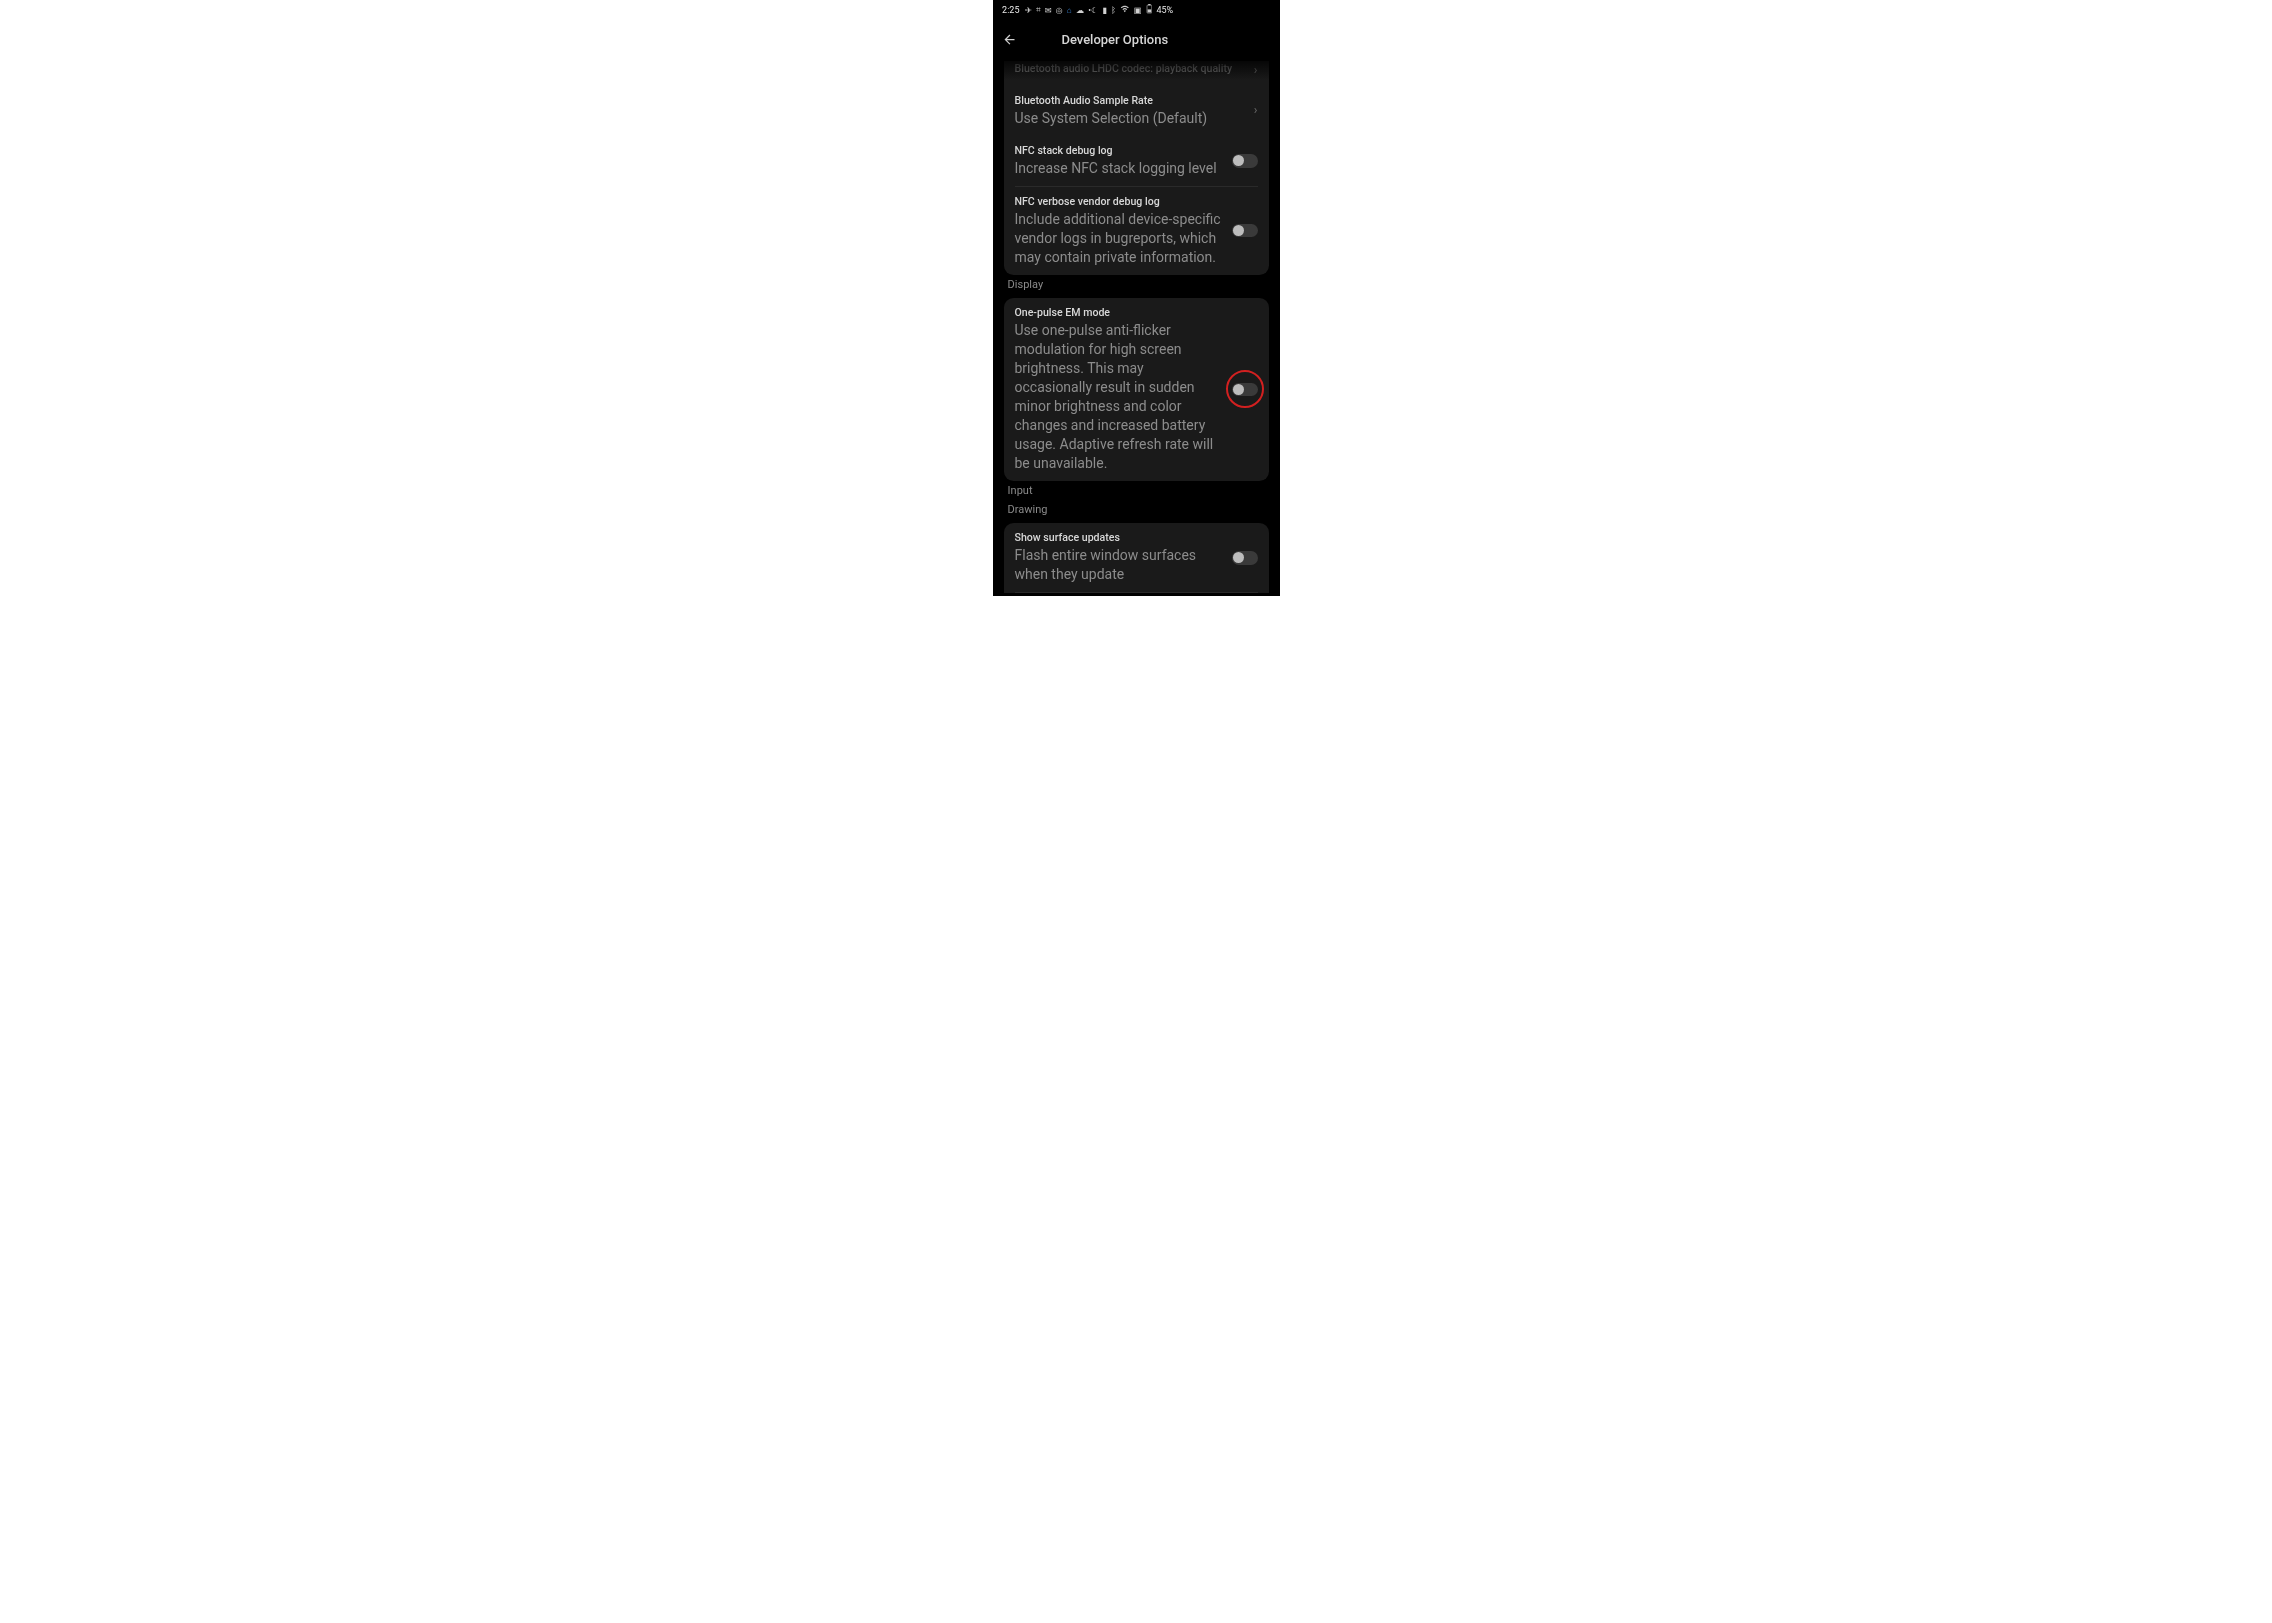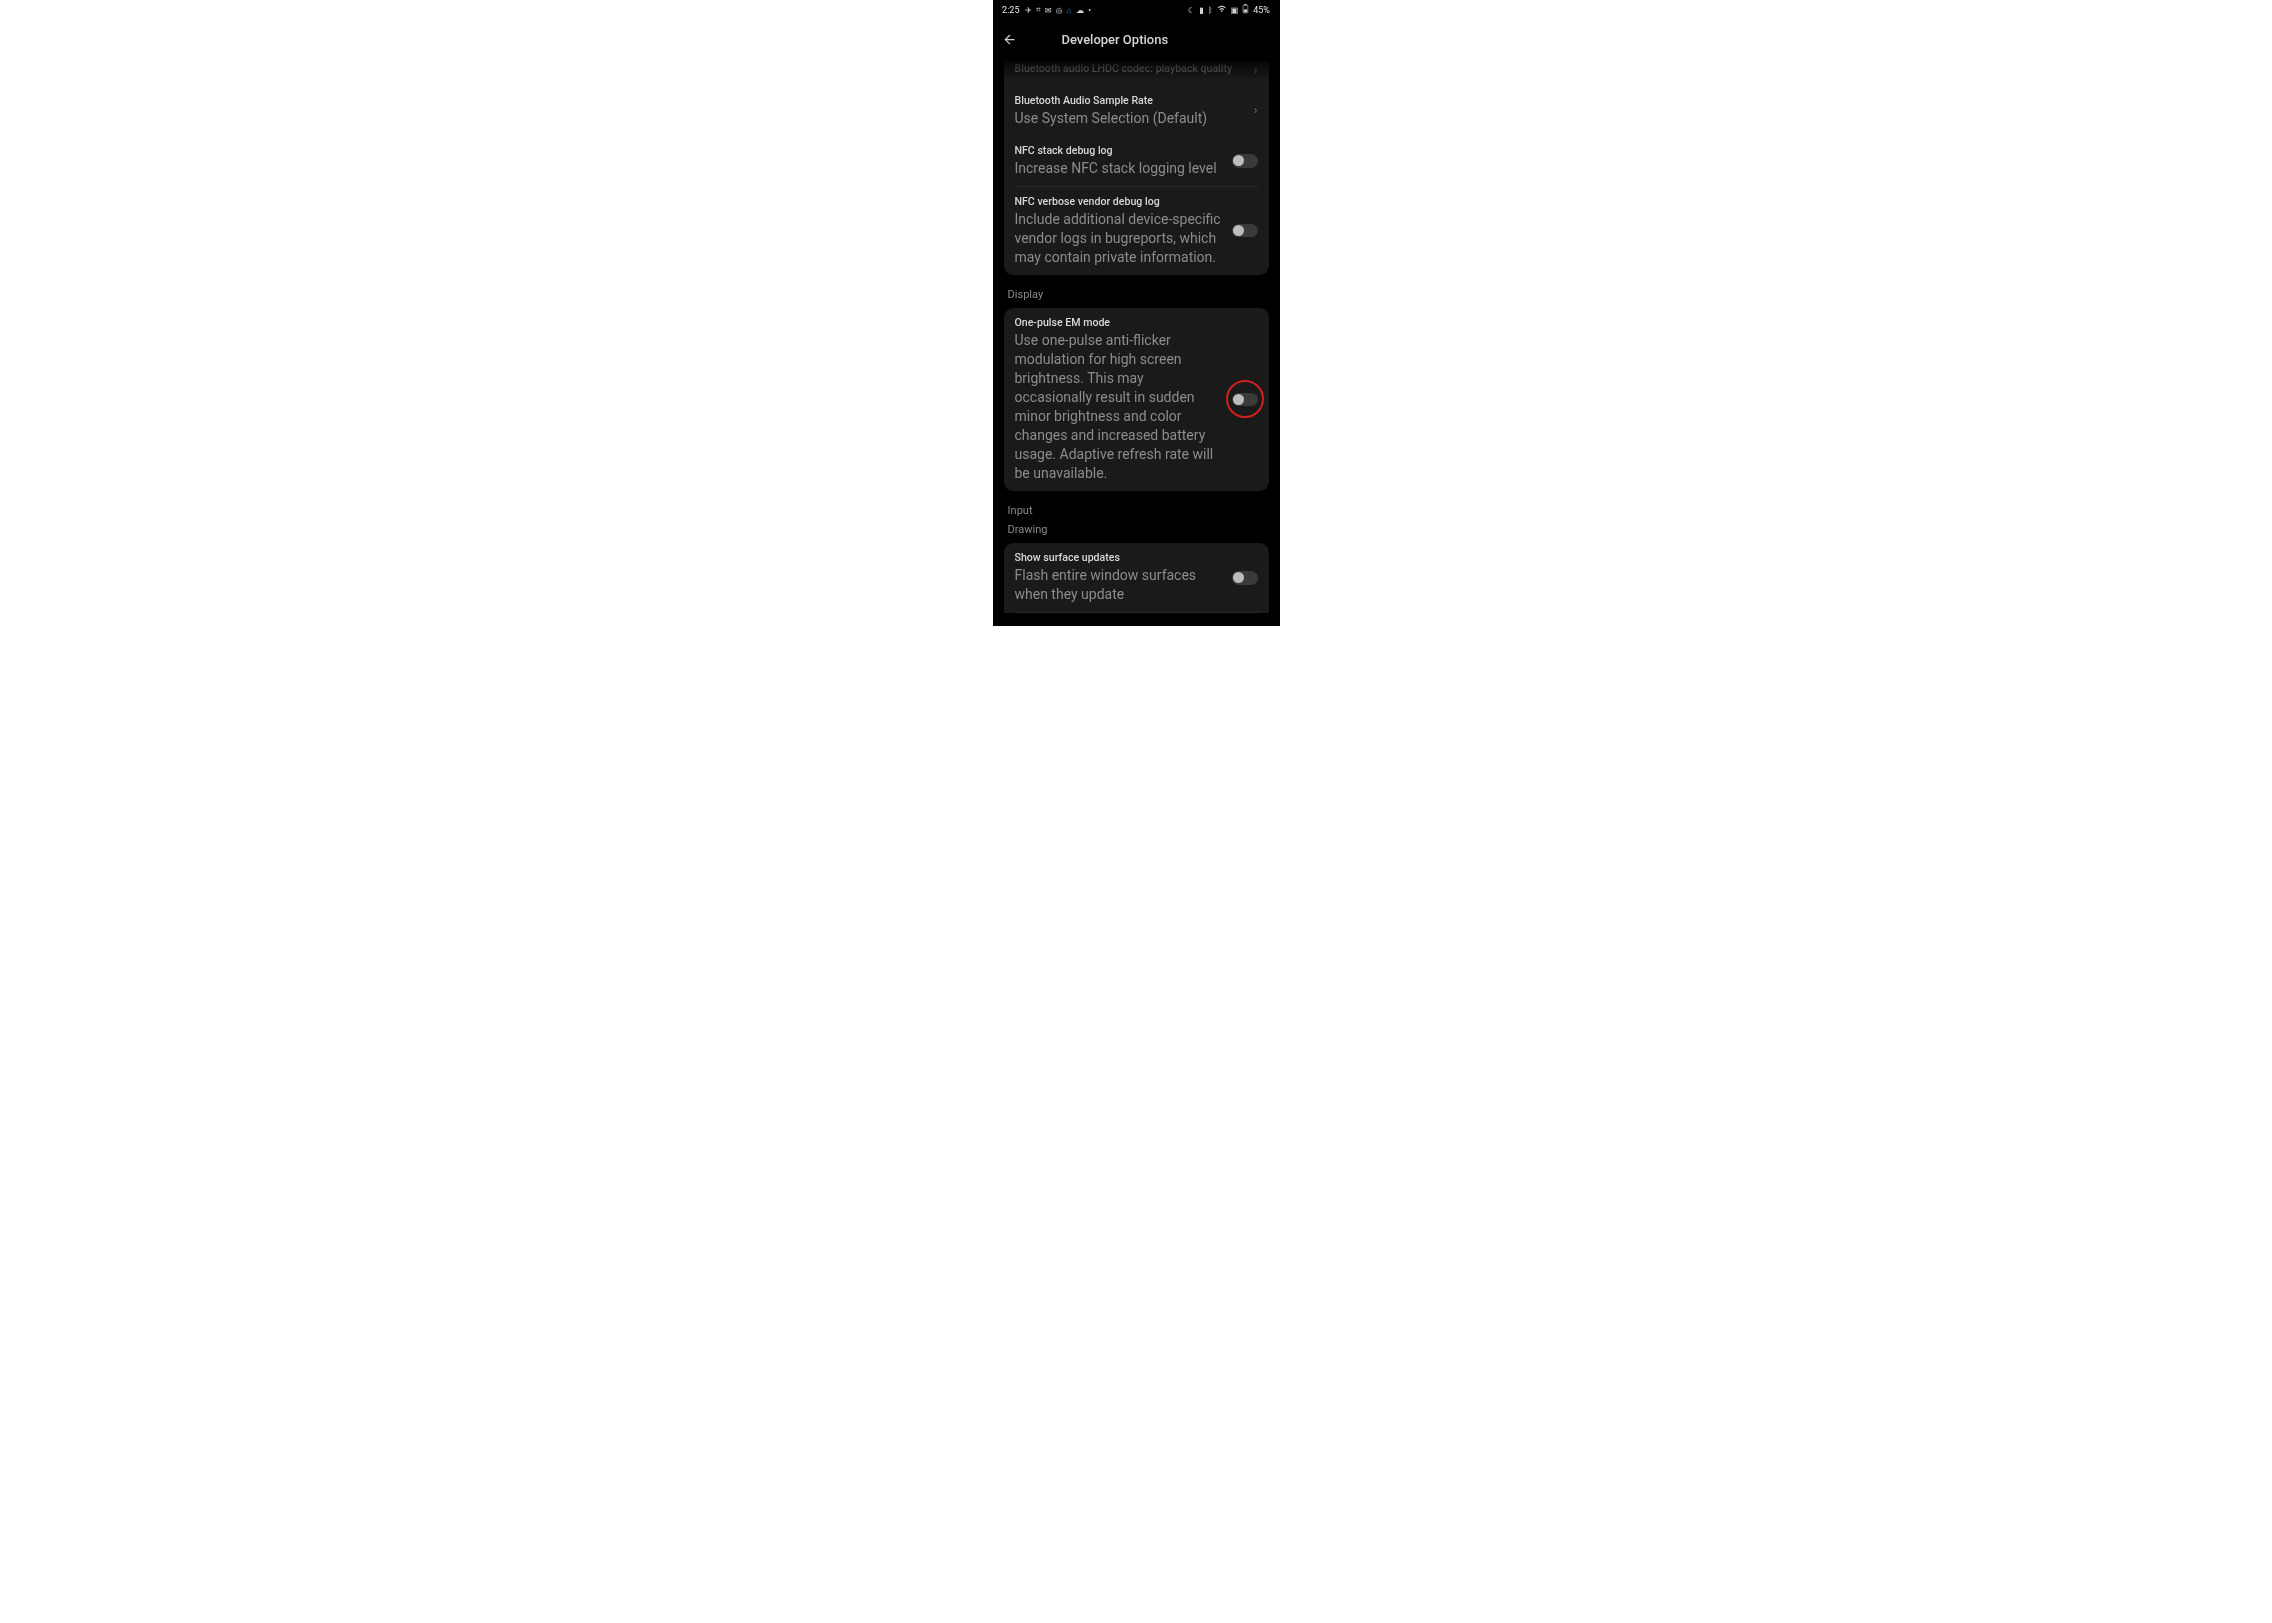--- a/index.html
+++ b/index.html
@@ -13,21 +13,21 @@
   }
   .phone-frame {
     width: 287px;
     background: #000000;
     color: #d0d0d0;
     margin-top: 0;
     position: relative;
   }
   .status-bar {
     display: flex;
-    justify-content: space-between;
+    justify-content: flex-start;
     align-items: center;
     padding: 4.1px 9.6px 2.7px 9.6px;
     font-size: 9px;
     color: #e8e8e8;
   }
   .status-left {
     display: flex;
     align-items: center;
     gap: 5.5px;
   }
@@ -60,21 +60,21 @@
     font-weight: 500;
     color: #d5d5d5;
     margin-left: 32px;
   }
   .content {
     padding: 0 11px 0 11px;
   }
   .card {
     background: #1a1a1a;
     border-radius: 9.6px;
-    margin-bottom: 13px;
+    margin-bottom: 3px;
     overflow: hidden;
   }
   .card.cutoff-top {
     border-top-left-radius: 0;
     border-top-right-radius: 0;
     margin-top: -2.7px;
     position: relative;
   }
   .card.cutoff-top::before {
     content: "";

